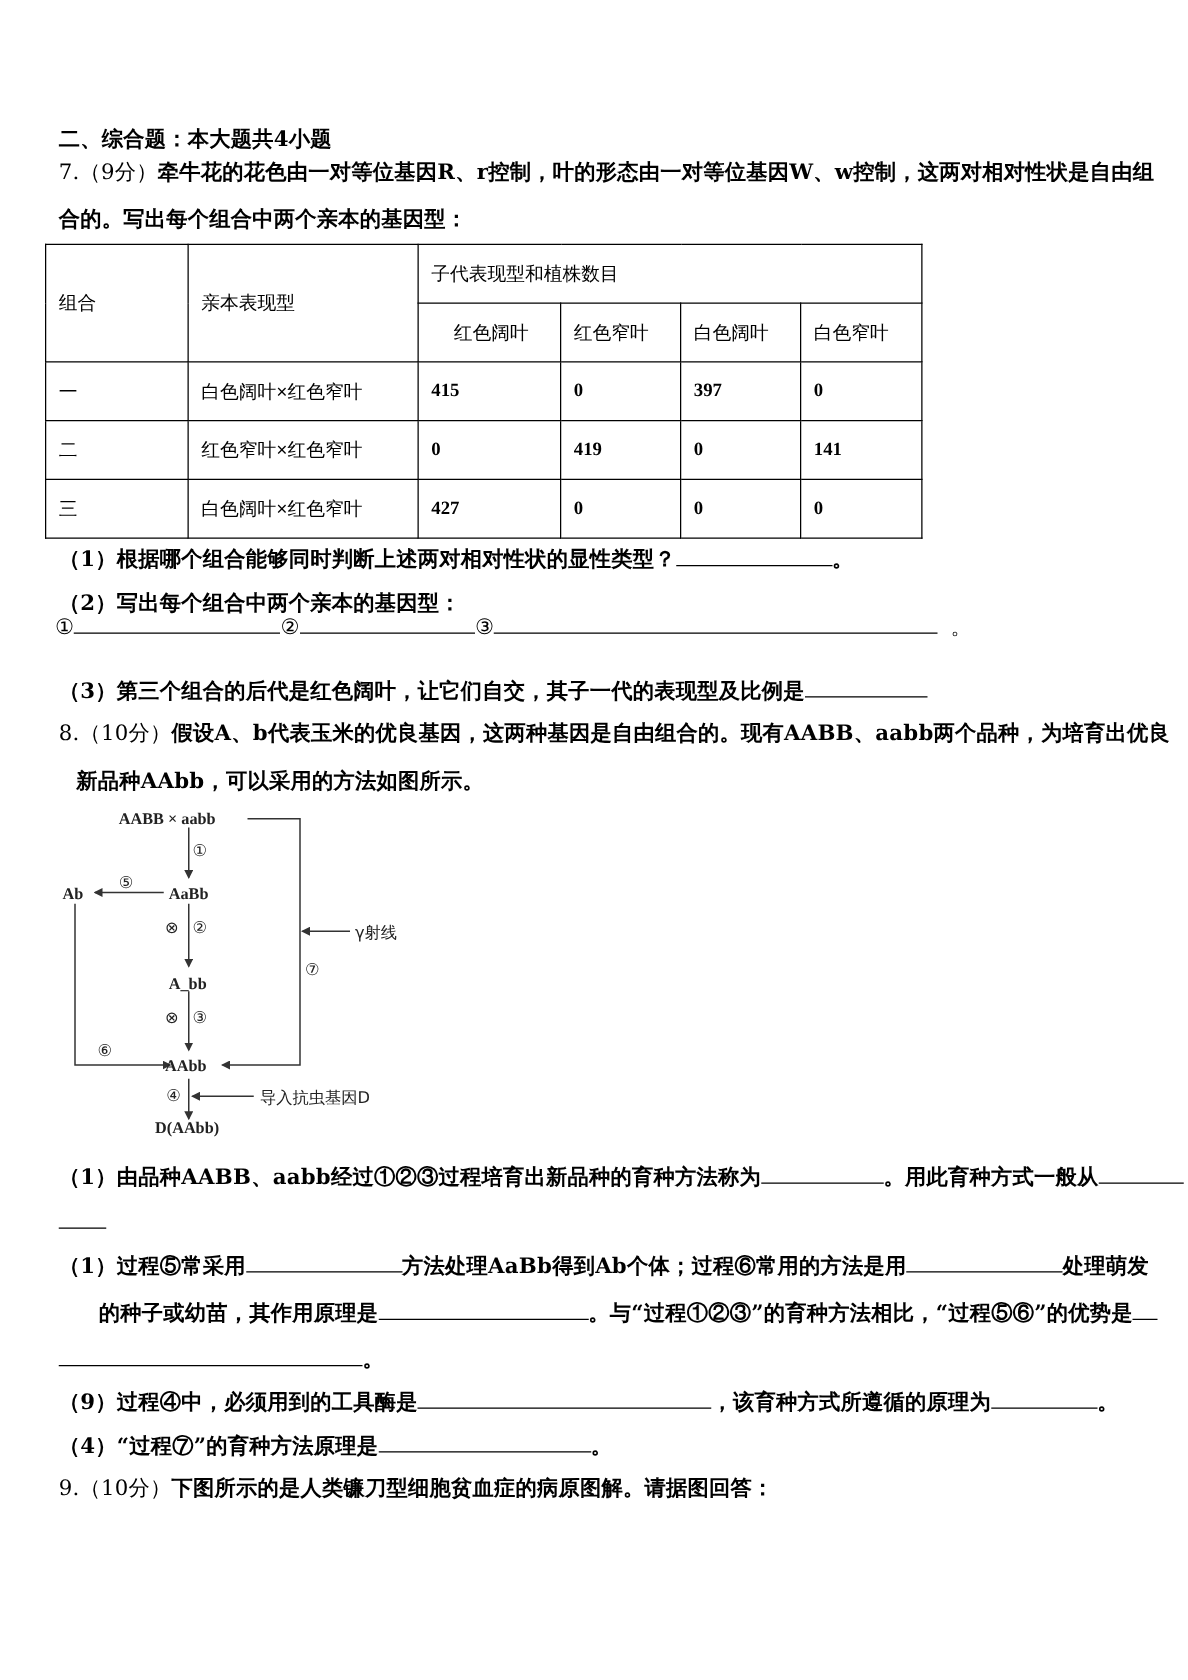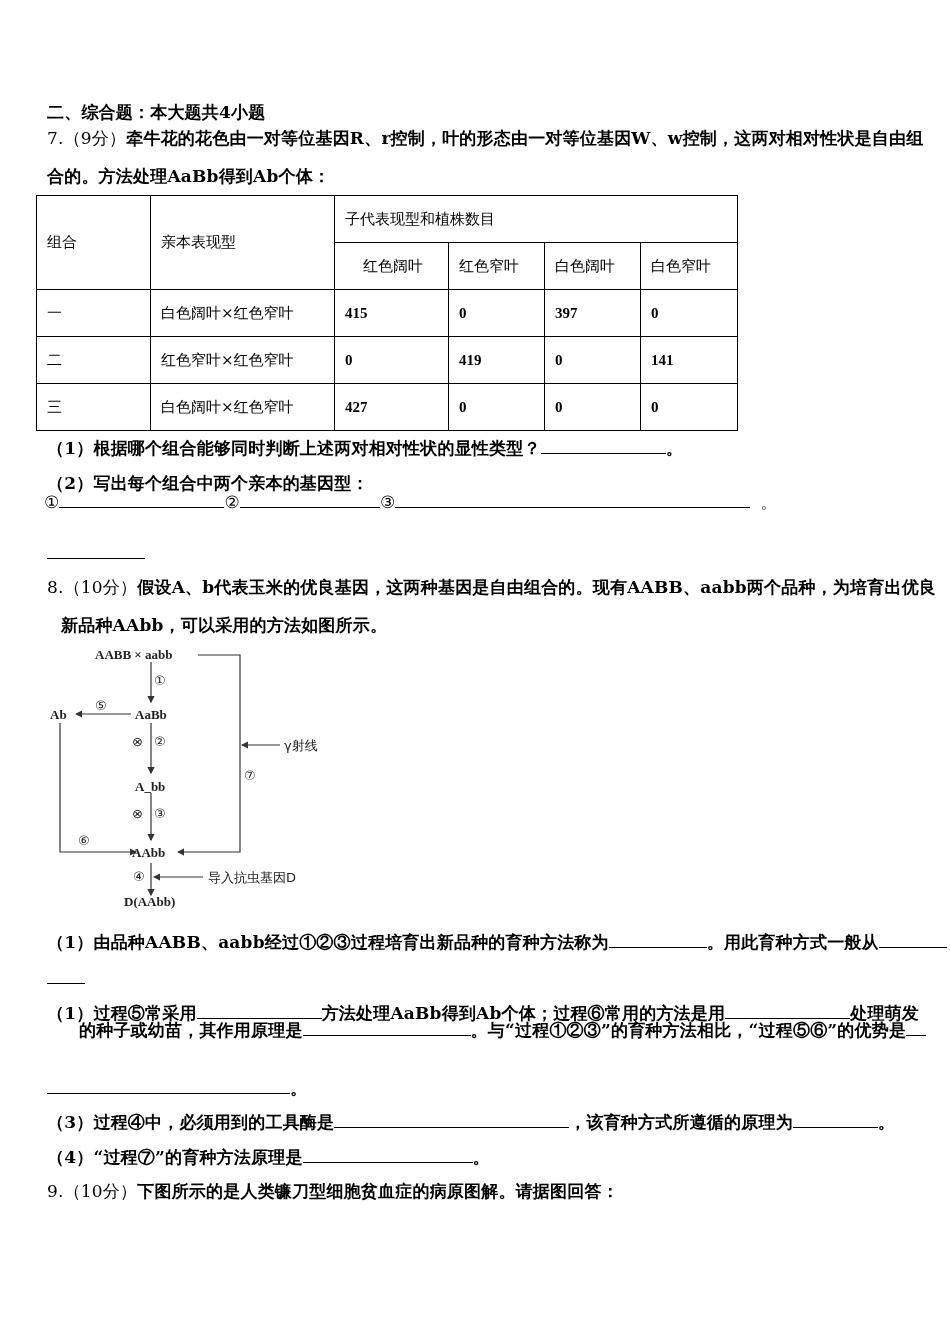--- a/index.html
+++ b/index.html
@@ -2,33 +2,33 @@
 <html><head>
 <meta charset="utf-8">
 <style>
   html, body { margin:0; padding:0; background:#ffffff; }
   body { width:950px; height:1344px; position:relative; overflow:hidden;
          font-family:"DejaVu Serif", "Liberation Serif", serif; color:#000; }
   .line { position:absolute; left:47px; font-size:17px; font-weight:bold; white-space:nowrap; line-height:20px; letter-spacing:0.2px; }
   .normal { font-weight:normal; }
   .blank { display:inline-block; border-bottom:1.3px solid #000; height:14px; vertical-align:baseline; }
   table.res { position:absolute; left:36px; top:195px; border-collapse:collapse; font-size:15px; }
-  table.res td { border:1.3px solid #000; padding:0 0 0 10px; height:46px; vertical-align:middle; }
+  table.res td { border:1.3px solid #000; padding:0 0 0 10px; height:46px; vertical-align:middle;font-family:Liberation Mono, monospace; }
   table.res td.num { font-weight:bold; font-family:"Liberation Serif", serif; }
   .diagram { position:absolute; left:48px; top:645px; width:280px; height:270px; }
   .diagram text { font-family:"Liberation Serif", serif; font-size:13px; font-weight:bold; fill:#222; }
   .diagram text.cn { font-family:"DejaVu Sans", sans-serif; font-weight:normal; font-size:13px; }
 </style>
 </head>
 <body>
 
 <div class="line" style="top:102px;">二、综合题：本大题共4小题</div>
 
 <div class="line" style="top:128px;"><span class="normal">7.</span><span class="normal">（9分）</span><span>牵牛花的花色由一对等位基因R、r控制，叶的形态由一对等位基因W、w控制，这两对相对性状是自由组</span></div>
-<div class="line" style="top:166px;">合的。方法处理AaBb得到Ab个体：</div>
+<div class="line" style="top:166px;">合的。写出每个组合中两个亲本的基因型：</div>
 
 <table class="res">
   <tbody>
       <tr>
     <td rowspan="2" style="width:103px;">组合</td>
     <td rowspan="2" style="width:173px;">亲本表现型</td>
     <td colspan="4">子代表现型和植株数目</td>
   </tr>
   <tr>
     <td style="width:85px;padding-left:28px;">红色阔叶</td>
@@ -59,21 +59,21 @@
     <td class="num">0</td>
     <td class="num">0</td>
     <td class="num">0</td>
   </tr>
 </tbody>
   </table>
 
 <div class="line" style="top:438px;"><span>（1）根据哪个组合能够同时判断上述两对相对性状的显性类型？</span><span class="blank" style="width:125px;"></span><span>。</span></div>
 <div class="line" style="top:473px;">（2）写出每个组合中两个亲本的基因型：</div>
 <div class="line normal" style="top:492px; left:44px;"><span>①</span><span class="blank" style="width:165px;"></span><span>②</span><span class="blank" style="width:140px;"></span><span>③</span><span class="blank" style="width:355px;"></span><span style="margin-left:10px;">。</span></div>
-<div class="line" style="top:543px;"><span class="blank" style="width:98px;"></span></div>
+<div class="line" style="top:543px;"><span>（3）第三个组合的后代是红色阔叶，让它们自交，其子一代的表现型及比例是</span><span class="blank" style="width:98px;"></span></div>
 
 <div class="line" style="top:577px;"><span class="normal">8.</span><span class="normal">（10分）</span><span>假设A、b代表玉米的优良基因，这两种基因是自由组合的。现有AABB、aabb两个品种，为培育出优良</span></div>
 <div class="line" style="top:615px;margin-left:14px;">新品种AAbb，可以采用的方法如图所示。</div>
 
 <svg class="diagram" viewBox="0 0 280 270">
   <defs>
     <marker id="ah" markerWidth="6" markerHeight="6" refX="5" refY="3" orient="auto">
         <path d="M0,0 L6,3 L0,6 z" fill="#333"></path>
       </marker>
   </defs>
@@ -103,18 +103,18 @@
   <text class="cn" x="47" y="65">⑤</text>
   <text class="cn" x="30" y="200">⑥</text>
   <text class="cn" x="196" y="135">⑦</text>
   <text class="cn" x="84" y="101">⊗</text>
   <text class="cn" x="84" y="173">⊗</text>
 </svg>
 
 <div class="line" style="top:932px;"><span>（1）由品种AABB、aabb经过①②③过程培育出新品种的育种方法称为</span><span class="blank" style="width:98px;"></span><span>。用此育种方式一般从</span><span class="blank" style="width:68px;"></span></div>
 <div class="line" style="top:968px;"><span class="blank" style="width:38px;"></span></div>
 <div class="line" style="top:1003px;"><span>（1）过程⑤常采用</span><span class="blank" style="width:125px;"></span><span>方法处理AaBb得到Ab个体；过程⑥常用的方法是用</span><span class="blank" style="width:125px;"></span><span>处理萌发</span></div>
-<div class="line" style="top:1020px;padding-left:32px;"><span>的种子或幼苗，其作用原理是</span><span class="blank" style="width:168px;"></span><span>。与“过程①②③”的育种方法相比，“过程⑤⑥”的优势是</span><span class="blank" style="width:20px;"></span></div>
+<div class="line" style="top:1041px;padding-left:32px;"><span>的种子或幼苗，其作用原理是</span><span class="blank" style="width:168px;"></span><span>。与“过程①②③”的育种方法相比，“过程⑤⑥”的优势是</span><span class="blank" style="width:20px;"></span></div>
 <div class="line" style="top:1078px;"><span class="blank" style="width:243px;"></span><span>。</span></div>
-<div class="line" style="top:1112px;"><span>（3）过程④中，必须用到的工具酶是</span><span class="blank" style="width:235px;"></span><span>，该育种方式所遵循的原理为</span><span class="blank" style="width:85px;"></span><span>。</span></div>
+<div class="line" style="top:1112px;"><span>（9）过程④中，必须用到的工具酶是</span><span class="blank" style="width:235px;"></span><span>，该育种方式所遵循的原理为</span><span class="blank" style="width:85px;"></span><span>。</span></div>
 <div class="line" style="top:1147px;"><span>（4）“过程⑦”的育种方法原理是</span><span class="blank" style="width:170px;"></span><span>。</span></div>
 
 <div class="line" style="top:1181px;"><span class="normal">9.</span><span class="normal">（10分）</span><span>下图所示的是人类镰刀型细胞贫血症的病原图解。请据图回答：</span></div>
 
 </body></html>

